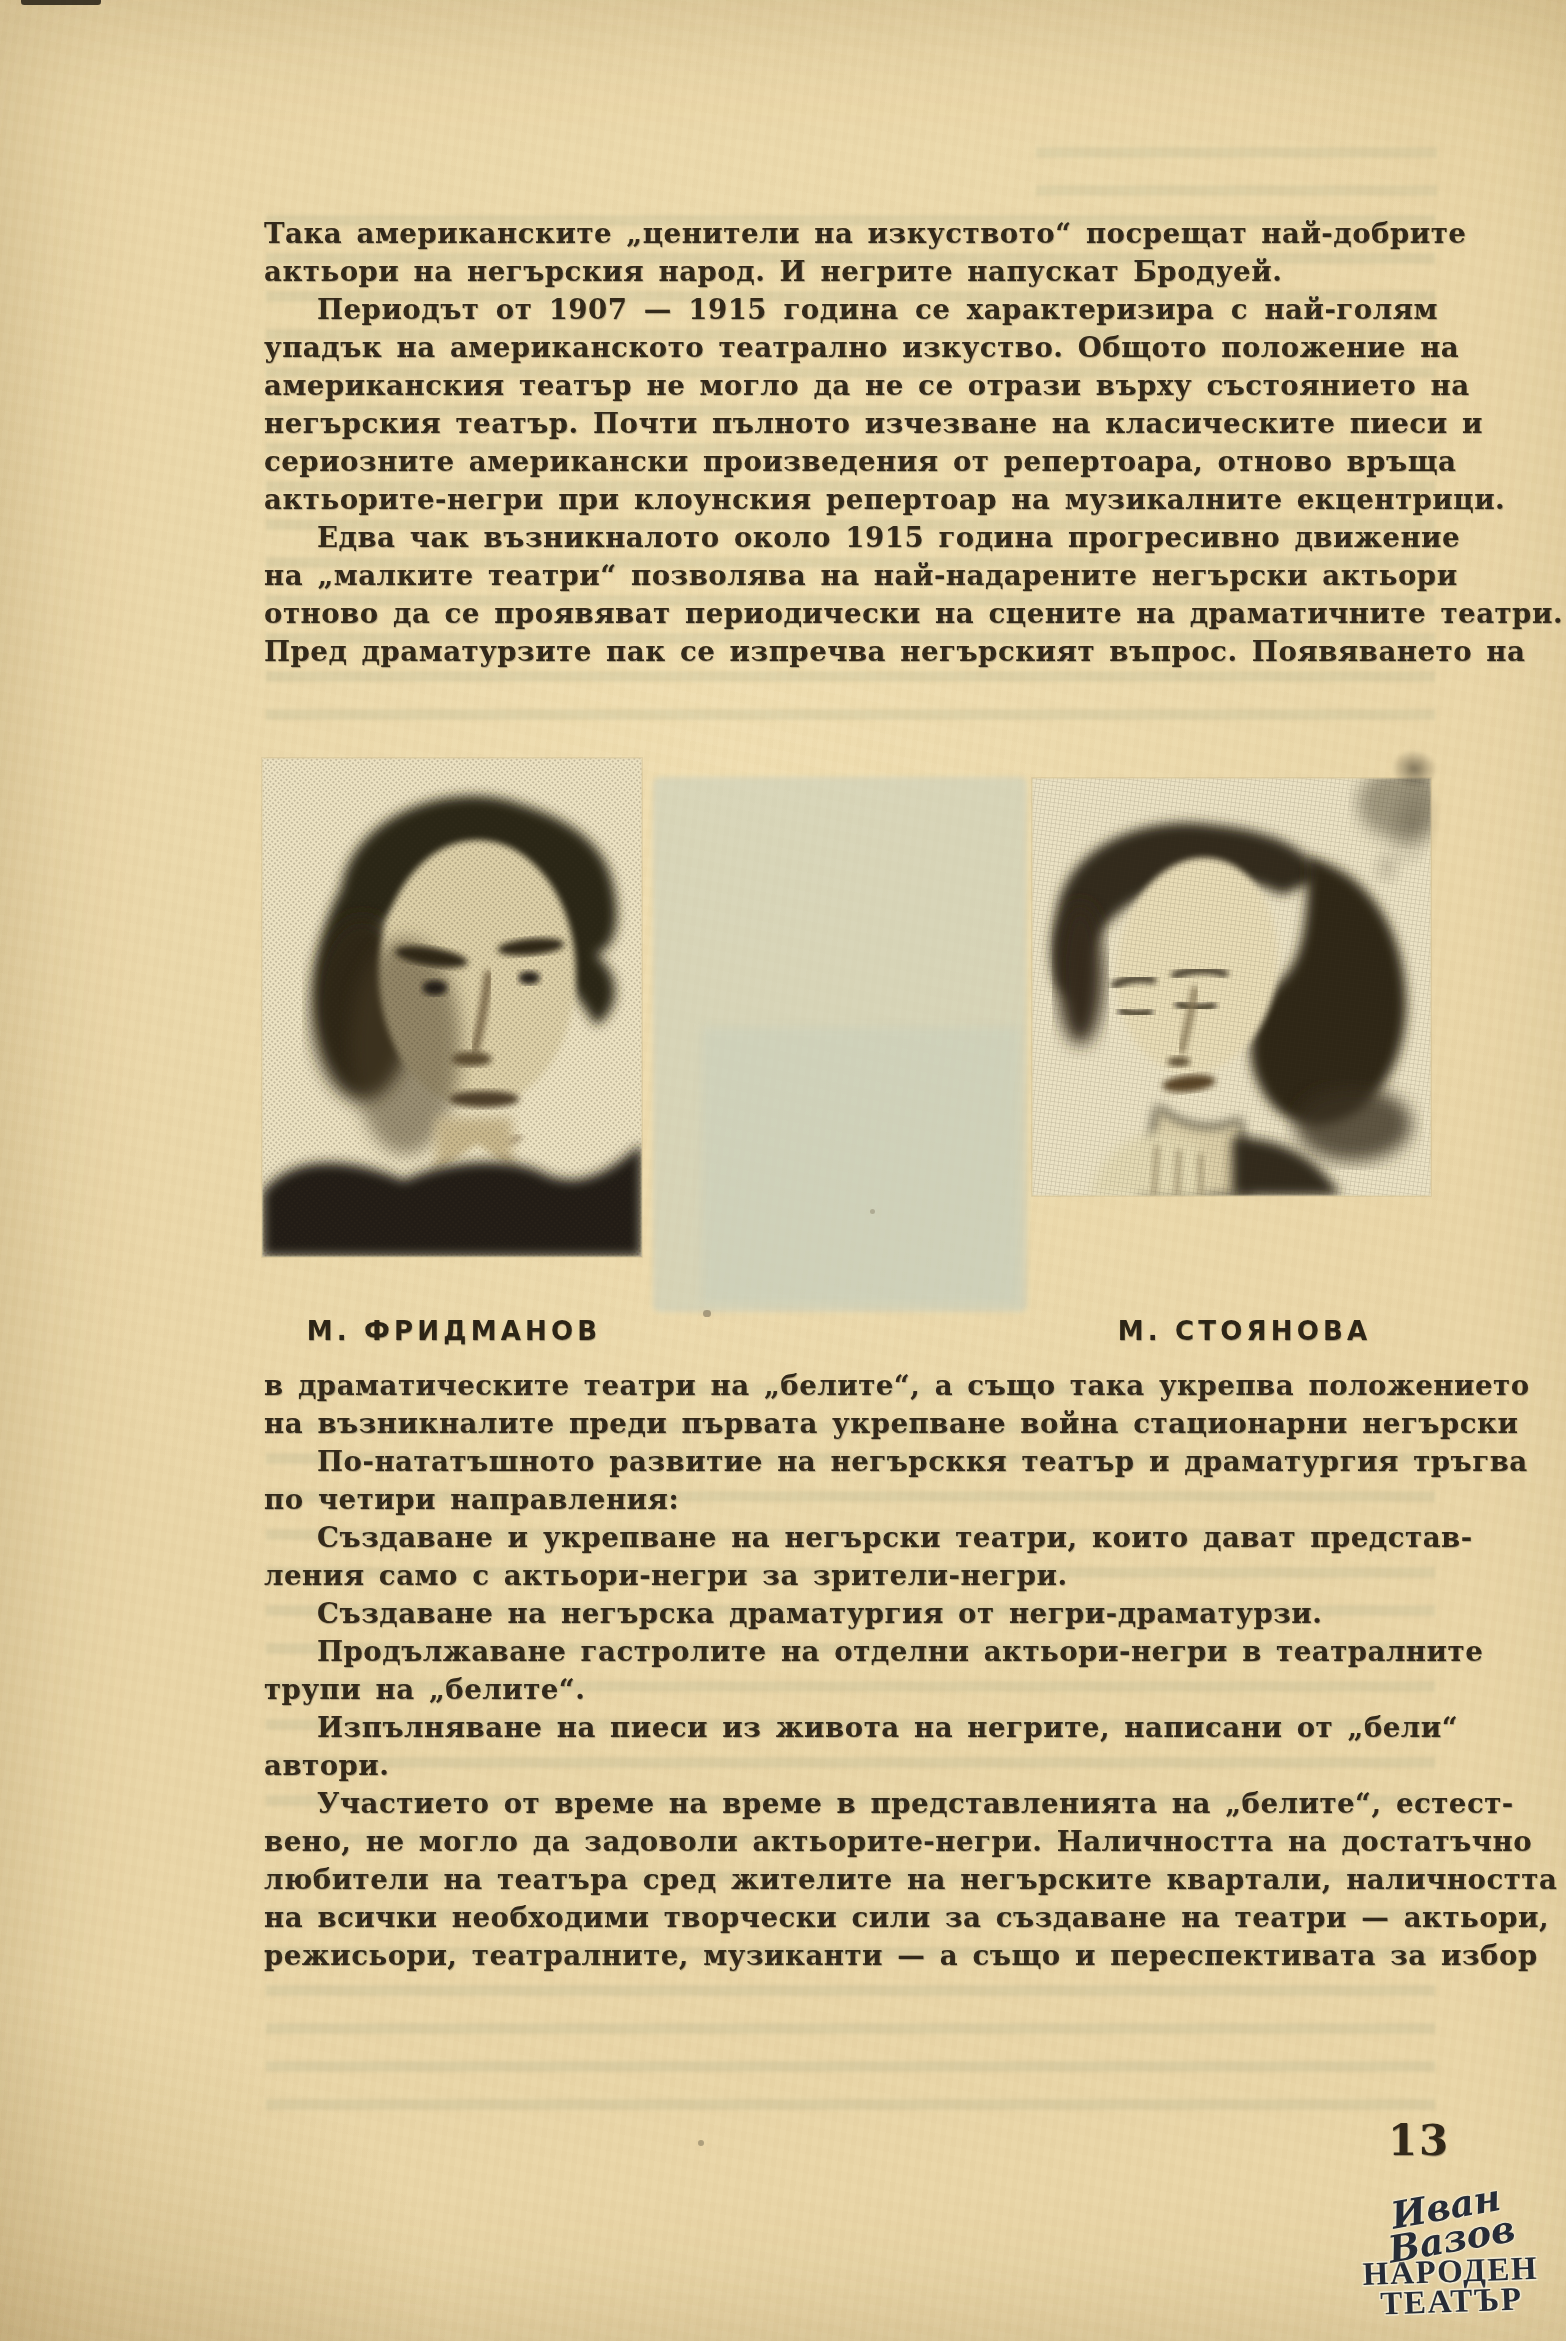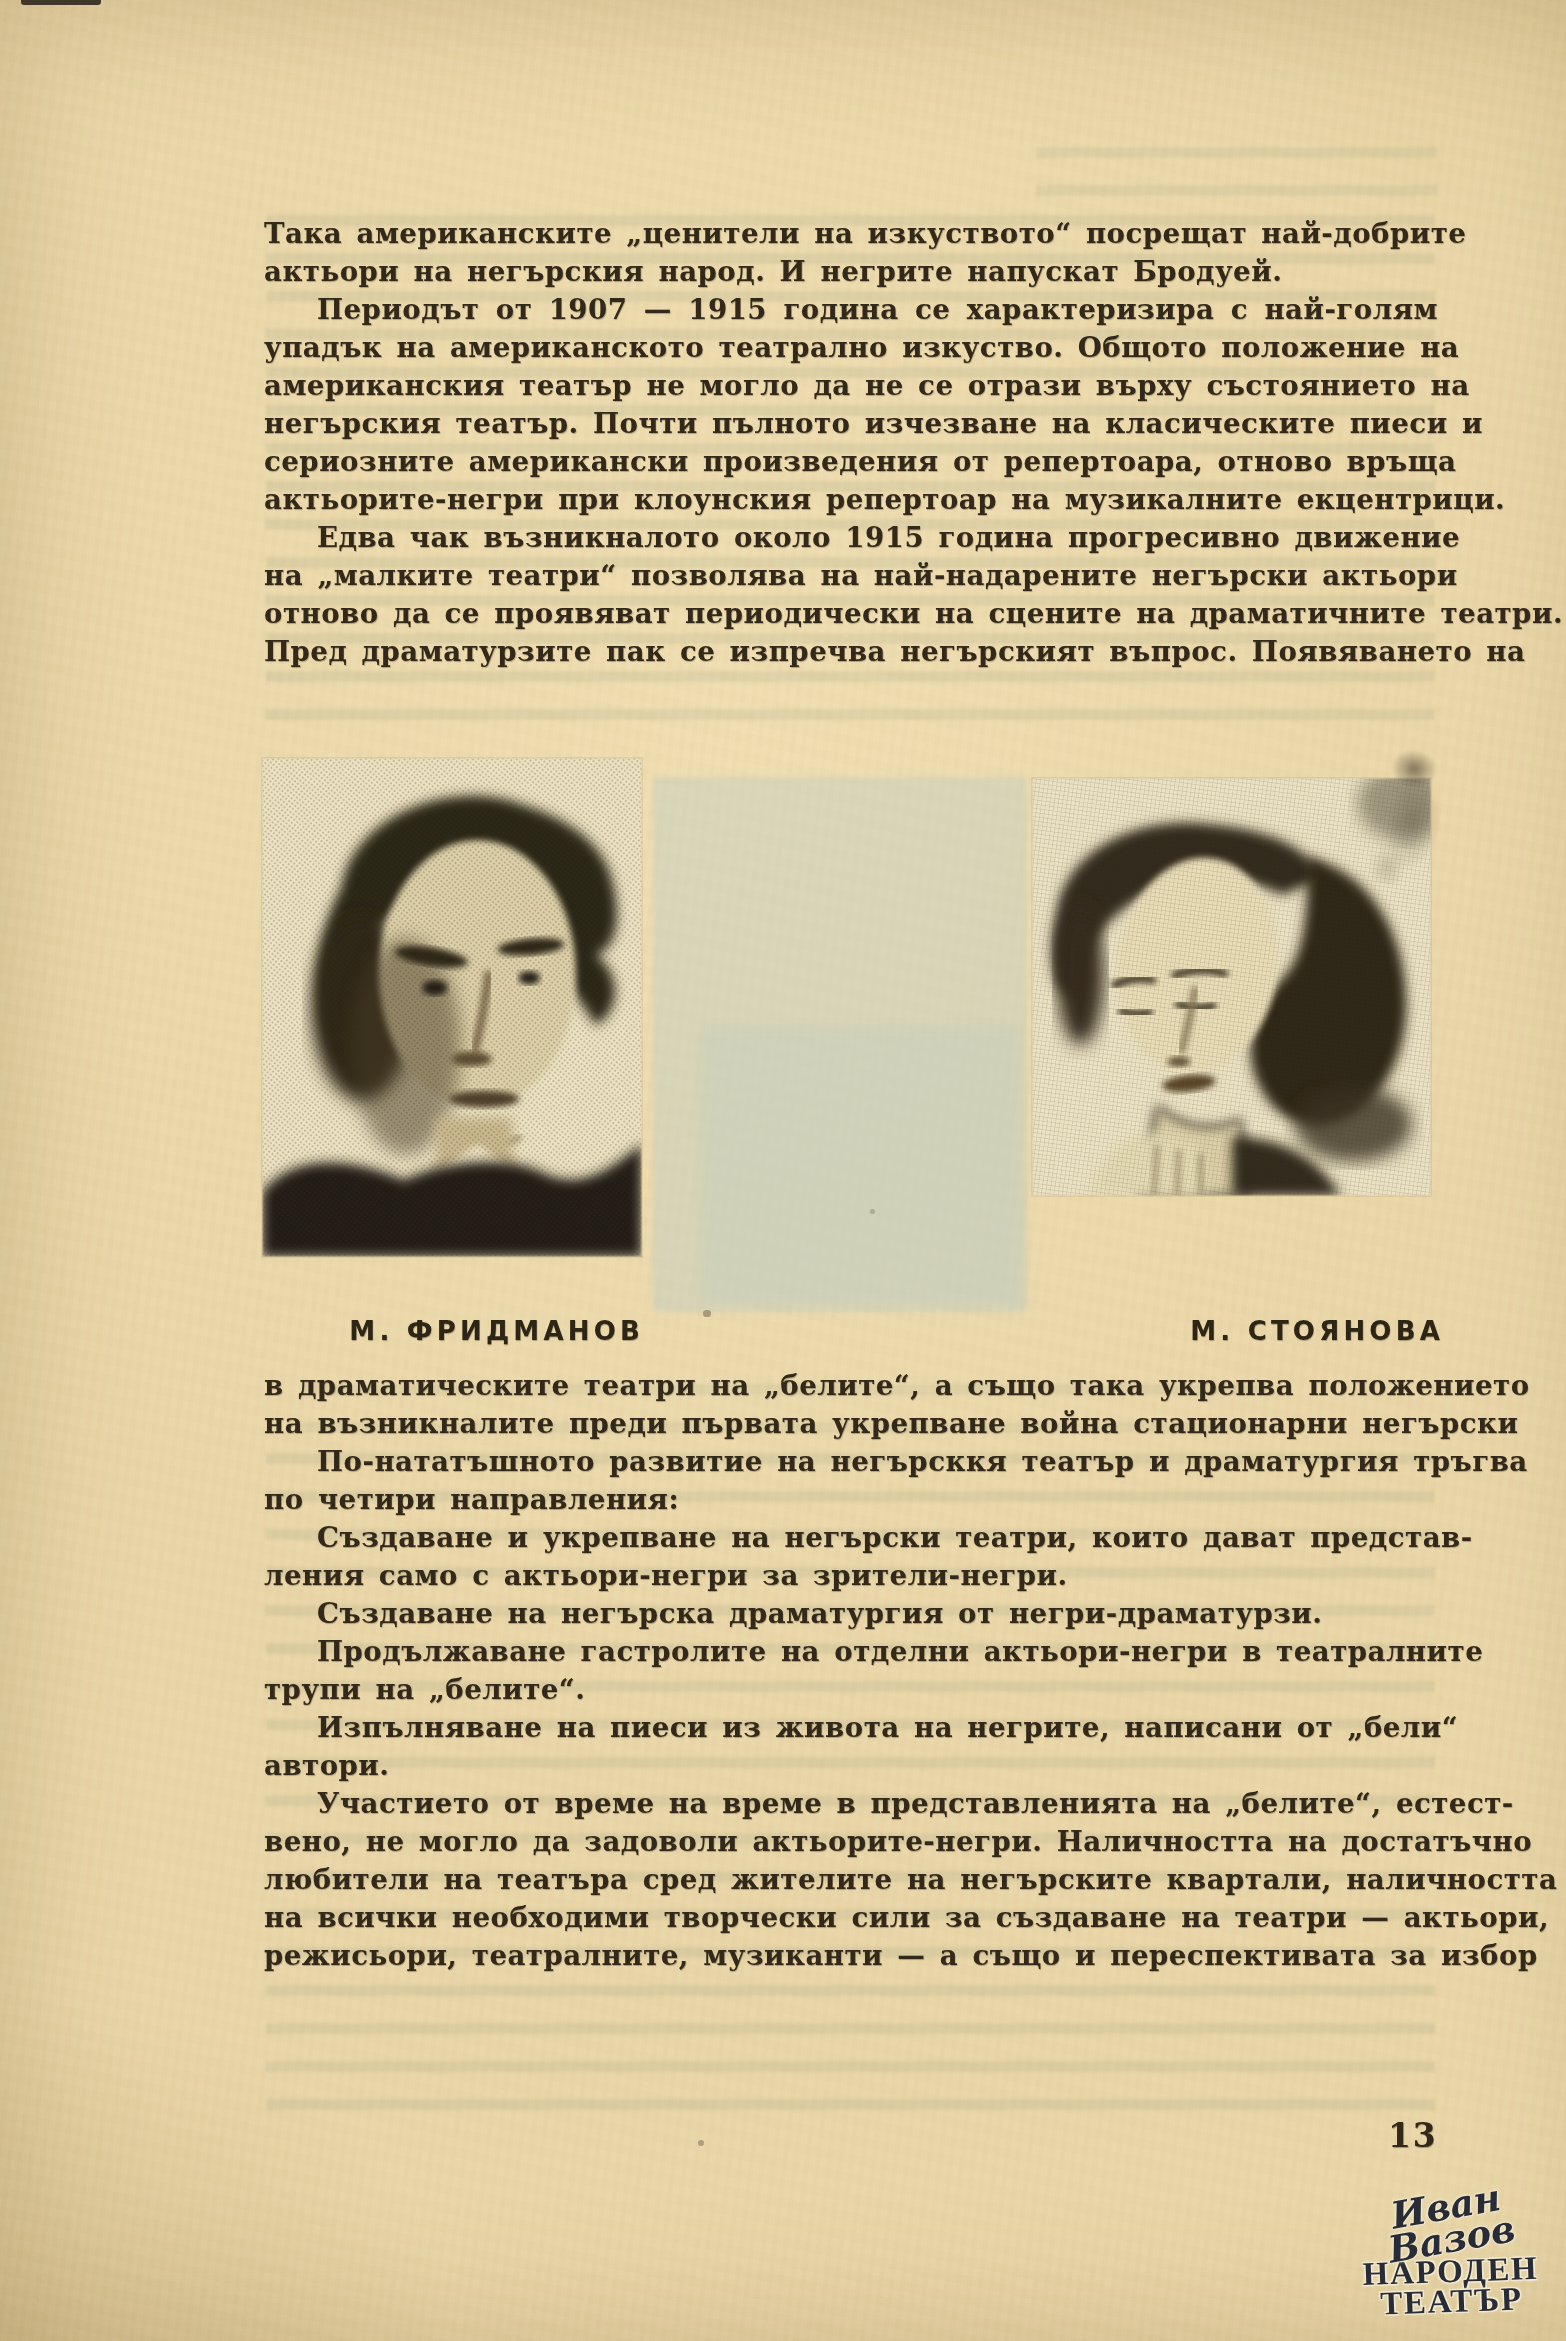--- a/index.html
+++ b/index.html
@@ -54,21 +54,21 @@
     font-size:27.6px;font-weight:700;letter-spacing:0.5px;word-spacing:4.2px;
     text-align:justify;text-align-last:justify;white-space:nowrap;
     text-shadow:0.6px 0.8px 0.8px rgba(51,41,26,.32);
   }
   .tline.flush{text-align-last:left;}
   .tline.indent{padding-left:53px;}
 
   .caption{
     position:absolute;top:1316px;height:35px;
     font-family:"DejaVu Sans", sans-serif;font-weight:700;
-    font-size:26px;letter-spacing:4.2px;color:#2d2516;text-align:right;
+    font-size:26px;letter-spacing:4.2px;color:#2d2516;text-align:center;
     text-shadow:0.5px 0.7px 0.7px rgba(45,37,22,.35);
   }
   .cap-left{left:264px;width:380px;}
   .cap-right{left:1045px;width:399px;}
 
   .photo{position:absolute;box-shadow:0 0 0 0.8px rgba(120,100,60,.15);}
   .photo-left{left:262px;top:758px;width:380px;height:499px;}
   .photo-right{left:1032px;top:778px;width:399px;height:418px;}
   .photo svg{display:block;width:100%;height:100%;}
 
@@ -84,21 +84,21 @@
     position:absolute;left:21px;top:0;width:80px;height:5px;
     background:#241f14;border-radius:0 0 3.3px 3.3px;opacity:.85;
   }
   .speck{position:absolute;border-radius:50%;background:#7d725a;}
   .speck.s1{left:703px;top:1310px;width:7.5px;height:6.7px;opacity:.6;}
   .speck.s2{left:870px;top:1209px;width:5px;height:5px;opacity:.4;}
   .speck.s3{left:698px;top:2140px;width:5.8px;height:5.8px;opacity:.55;}
 
   .page-number{
     position:absolute;left:1388px;top:2116px;
-    font-size:33px;font-weight:700;color:#33291a;letter-spacing:1.7px;
+    font-size:42px;font-weight:700;color:#33291a;letter-spacing:1.7px;
     text-shadow:0.7px 0.8px 0.8px rgba(51,41,26,.4);
   }
 
   .stamp{
     position:absolute;left:1350px;top:2190px;width:200px;height:134px;
     transform:rotate(-2deg);text-align:center;color:#272c36;
   }
   .stamp .sig{
     font-family:"DejaVu Serif", serif;font-style:italic;font-weight:700;
     font-size:37px;line-height:33px;transform:rotate(-8deg);

